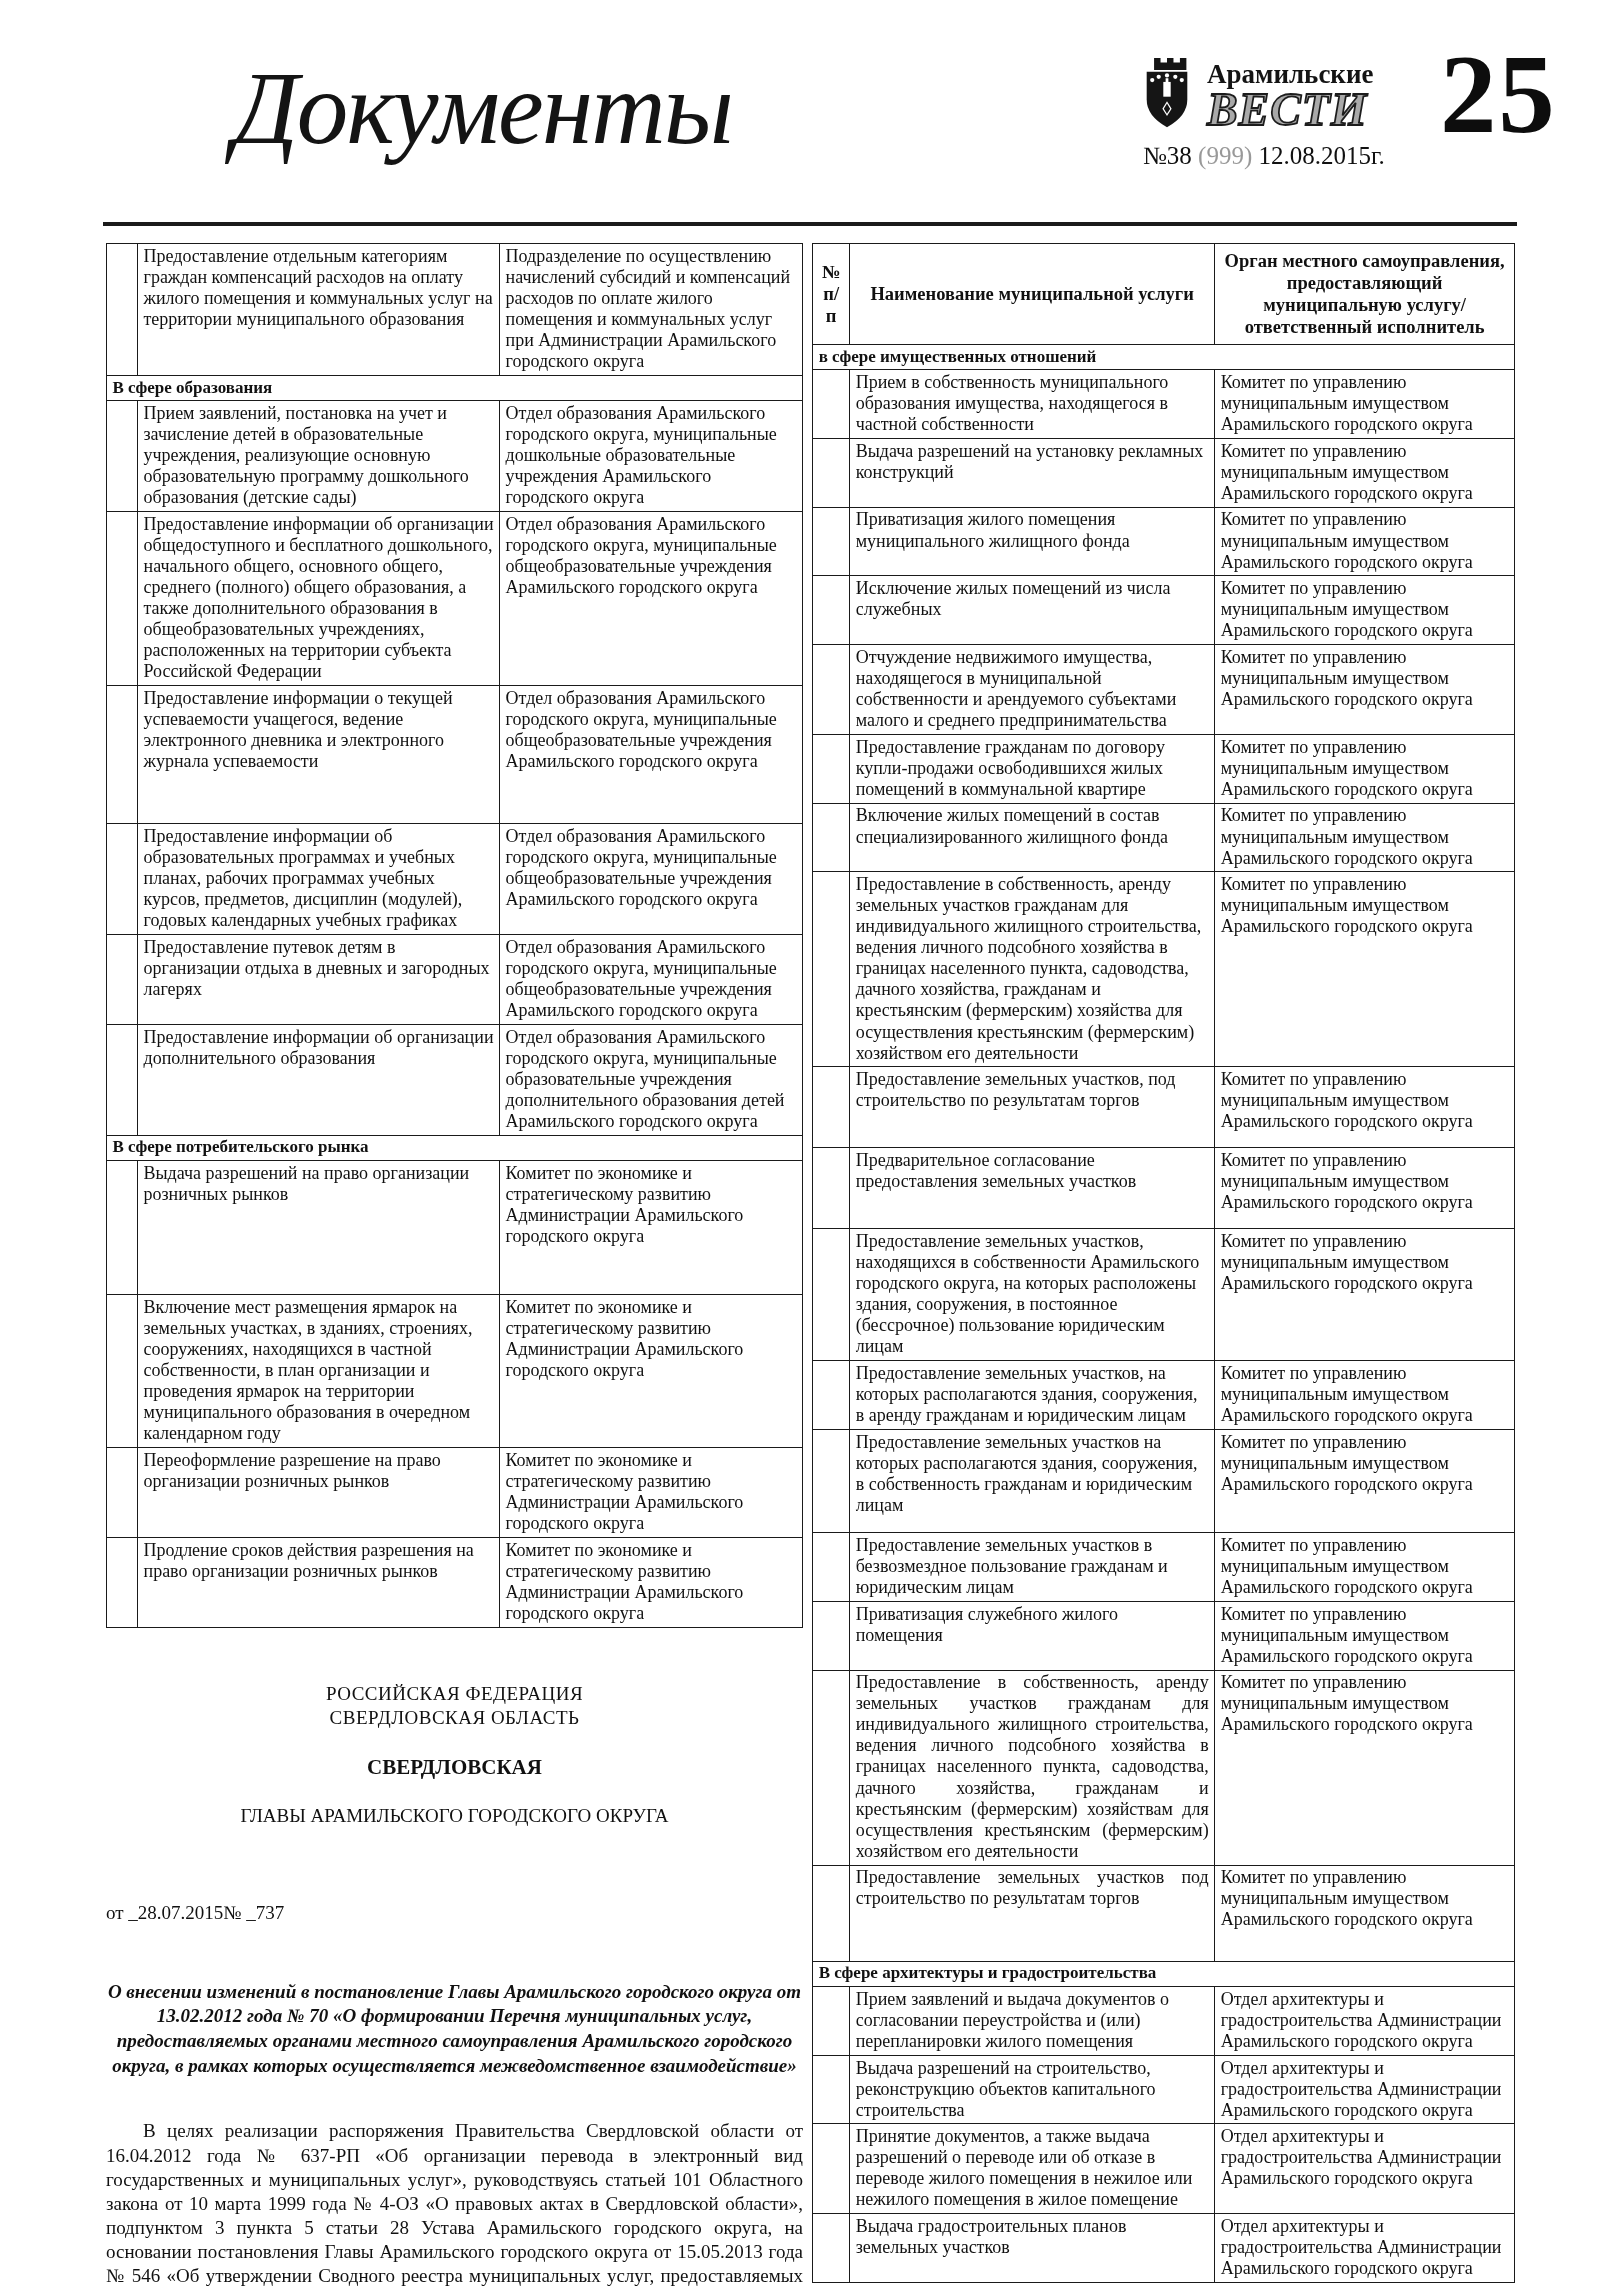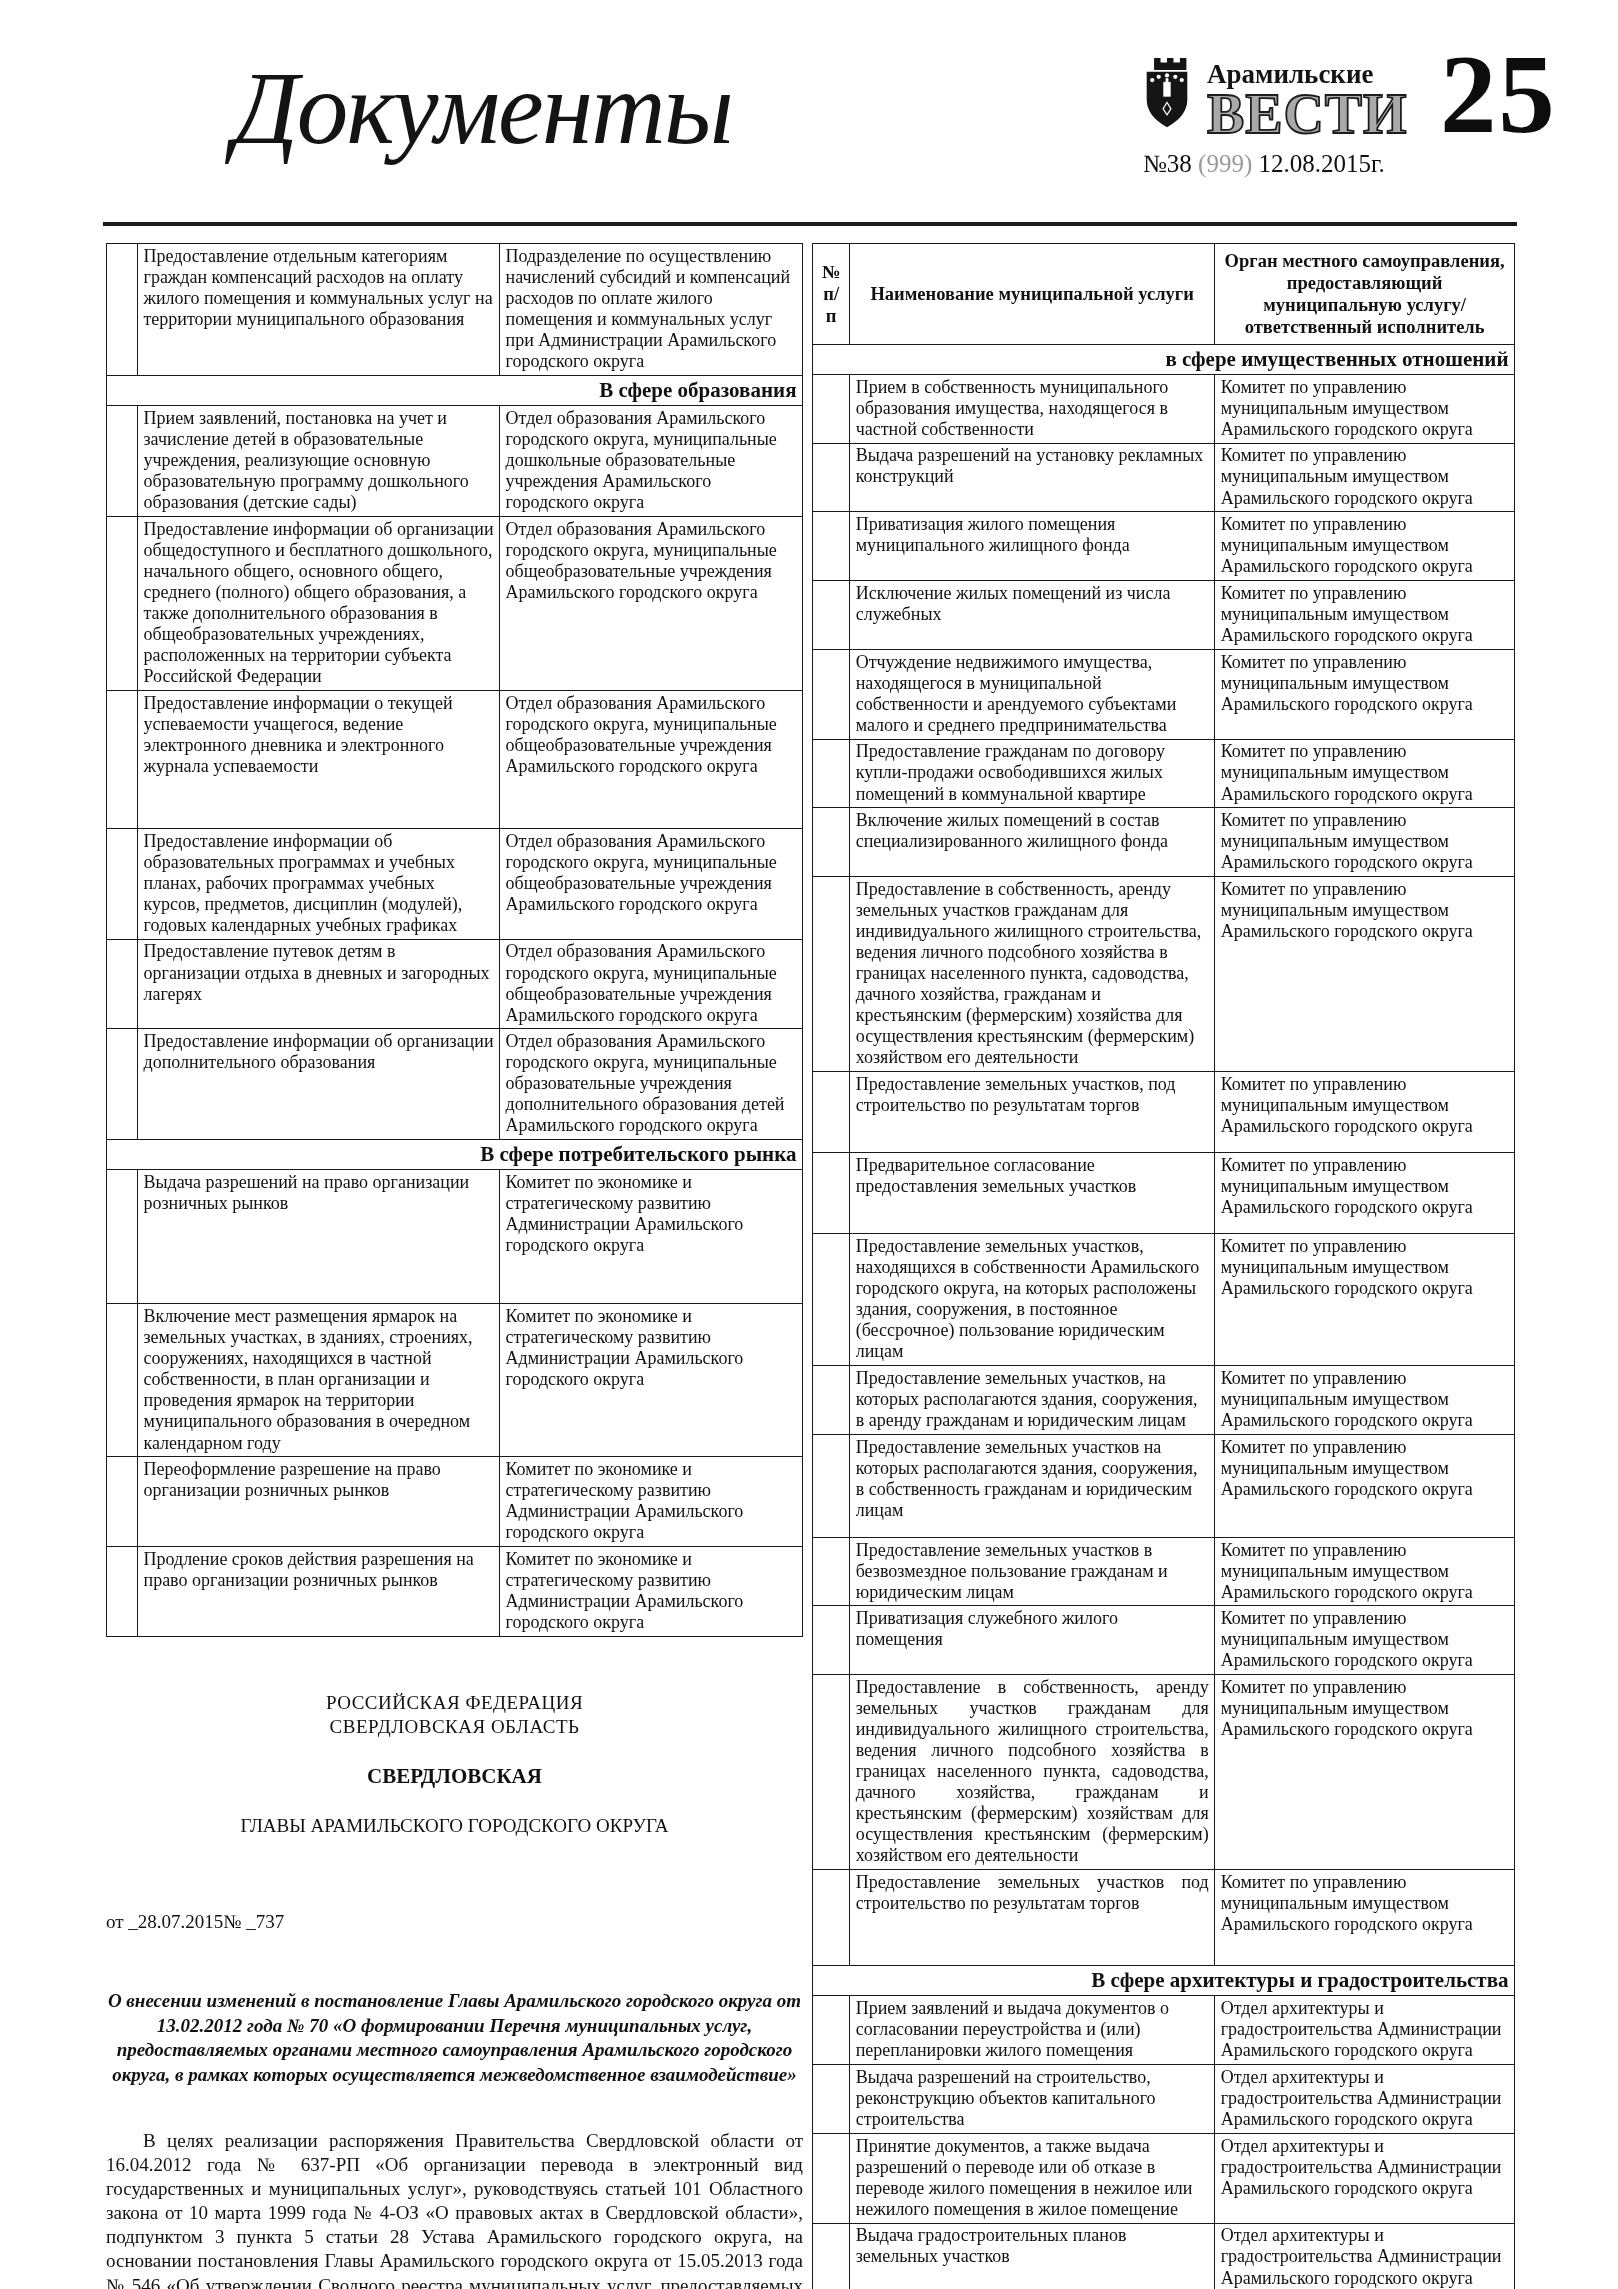--- a/index.html
+++ b/index.html
@@ -16,21 +16,21 @@
     position:absolute;left:233px;top:57px;
     font-style:italic;font-size:103px;line-height:1;
     letter-spacing:-1.8px;color:#141414;
   }
   .masthead{position:absolute;left:1143px;top:57px;width:277px;}
   .brand-row{display:flex;align-items:flex-start;gap:16px;}
   .crest{flex:0 0 auto;}
   .brand-text{display:flex;flex-direction:column;}
   .brand-city{font-size:27px;font-weight:bold;color:#141414;line-height:1;margin-top:3.7px;}
   .brand-name{
-    font-size:56px;font-weight:bold;line-height:.95;
+    font-size:46px;font-weight:bold;font-style:italic;line-height:.95;
     color:#a9a9a9;letter-spacing:0.9px;
     -webkit-text-stroke:1.8px #1d1d1d;
   }
   .issue-line{margin-top:9.2px;font-size:25px;font-weight:normal;white-space:nowrap;}
   .issue-num{color:#999;}
   .page-number{
     position:absolute;left:1440px;top:37px;
     font-size:113px;font-weight:bold;line-height:1;color:#0d0d0d;
     letter-spacing:1.8px;
   }
@@ -52,21 +52,21 @@
     padding:1.8px 5.5px 2.8px 5.5px;
     vertical-align:top;
     word-wrap:break-word;
   }
   table.svc th{
     font-weight:bold;text-align:center;vertical-align:middle;
     font-size:18.5px;line-height:1.2;padding:5.5px 5.5px;
   }
   th.th-num{white-space:pre-line;font-size:14.8px;vertical-align:top;padding-top:3.7px;}
   td.sect{
-    font-weight:bold;text-align:right;font-size:21px;
+    font-weight:bold;text-align:left;font-size:17px;
     padding-top:0.9px;padding-bottom:1.8px;
   }
   td.justify{text-align:justify;}
   
   .decree{margin-top:54px;font-size:19px;line-height:1.27;}
   .c{text-align:center;}
   .decree .caps{letter-spacing:0.5px;}
   .decree .gap-s{margin-top:24px;}
   .decree .gap-l{margin-top:72px;}
   .bold{font-weight:bold;}

